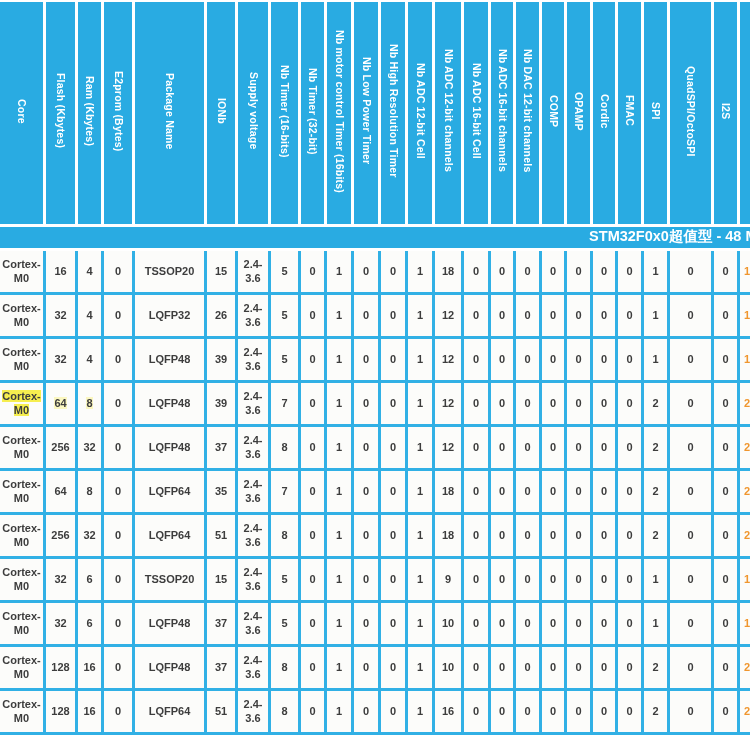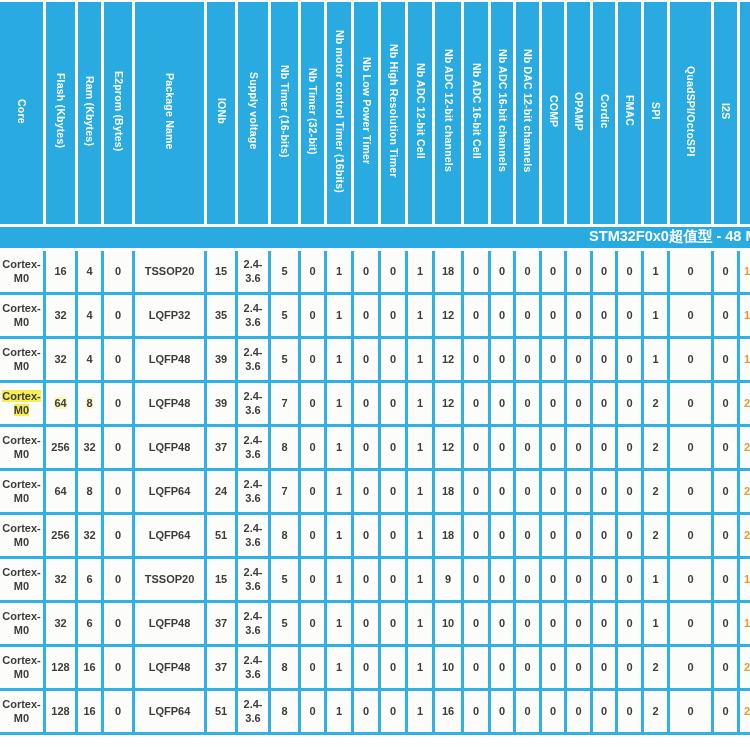--- a/index.html
+++ b/index.html
@@ -138,21 +138,21 @@
           <td>0</td>
           <td>0</td>
           <td class="col-last">1</td>
         </tr>
         <tr>
           <td>Cortex-M0</td>
           <td>32</td>
           <td>4</td>
           <td>0</td>
           <td>LQFP32</td>
-          <td>35</td>
+          <td>26</td>
           <td>2.4-3.6</td>
           <td>5</td>
           <td>0</td>
           <td>1</td>
           <td>0</td>
           <td>0</td>
           <td>1</td>
           <td>12</td>
           <td>0</td>
           <td>0</td>
@@ -246,21 +246,21 @@
           <td>0</td>
           <td>0</td>
           <td class="col-last">2</td>
         </tr>
         <tr>
           <td>Cortex-M0</td>
           <td>64</td>
           <td>8</td>
           <td>0</td>
           <td>LQFP64</td>
-          <td>24</td>
+          <td>35</td>
           <td>2.4-3.6</td>
           <td>7</td>
           <td>0</td>
           <td>1</td>
           <td>0</td>
           <td>0</td>
           <td>1</td>
           <td>18</td>
           <td>0</td>
           <td>0</td>

